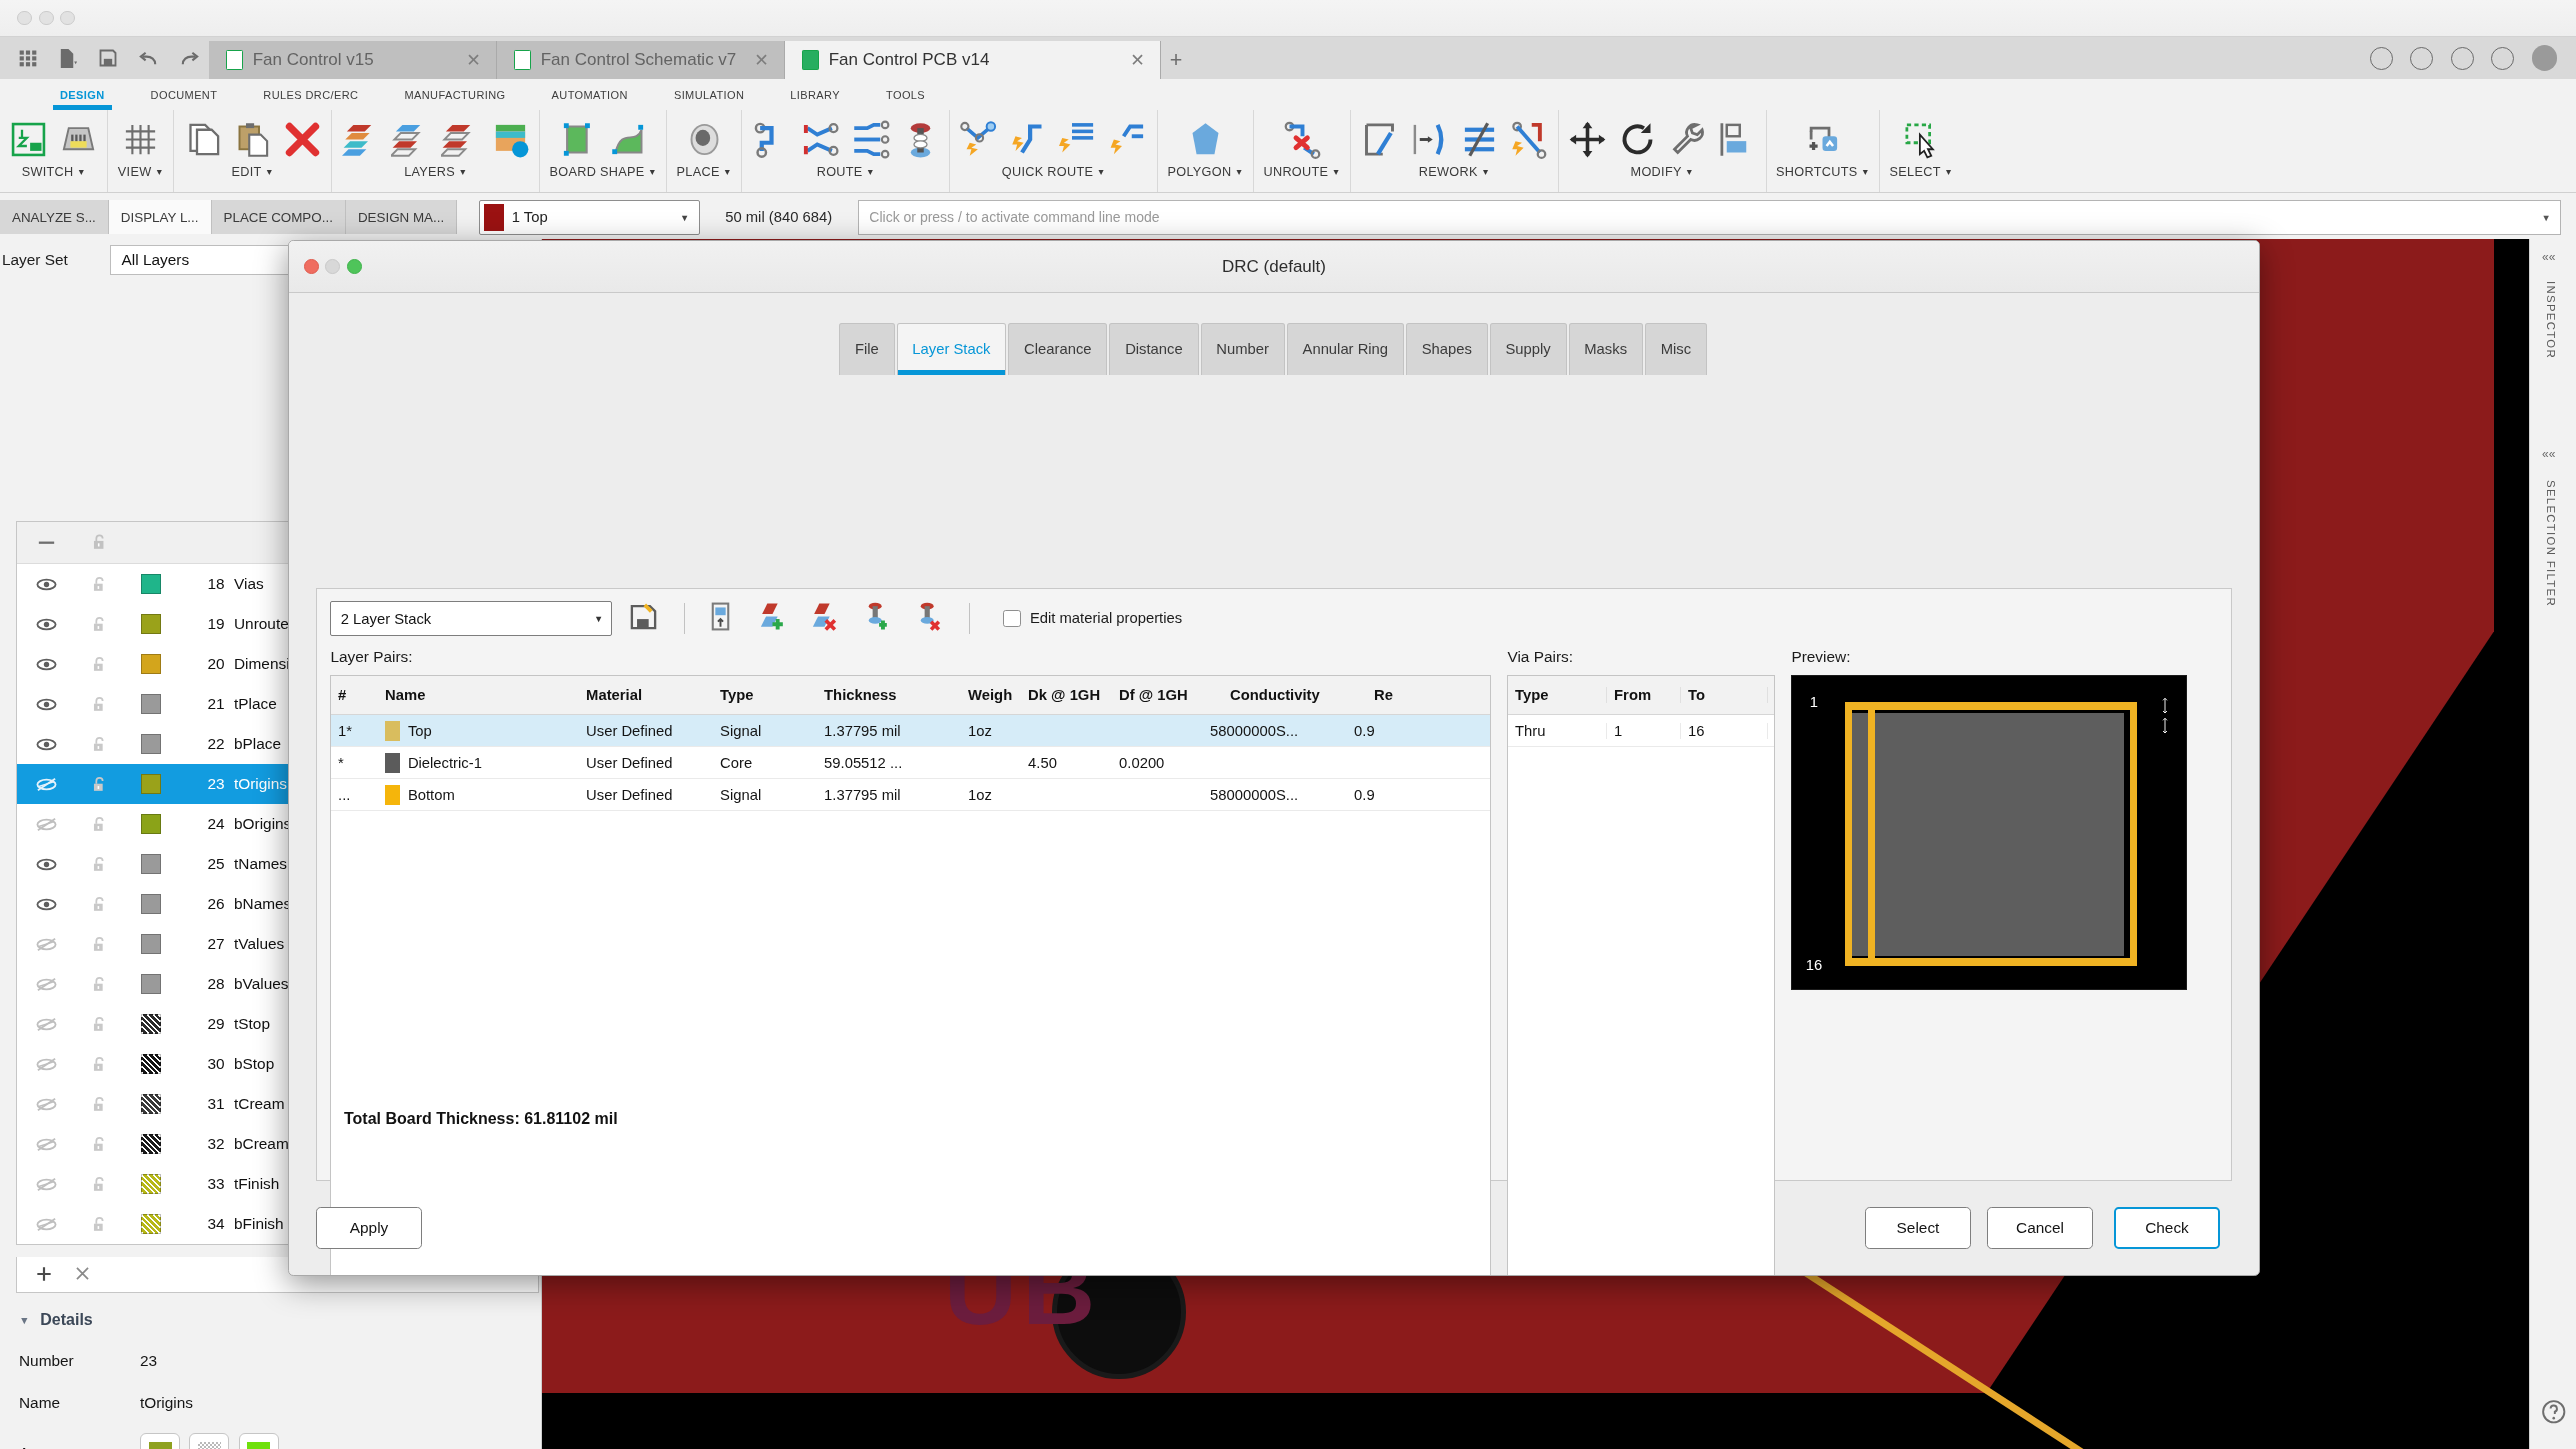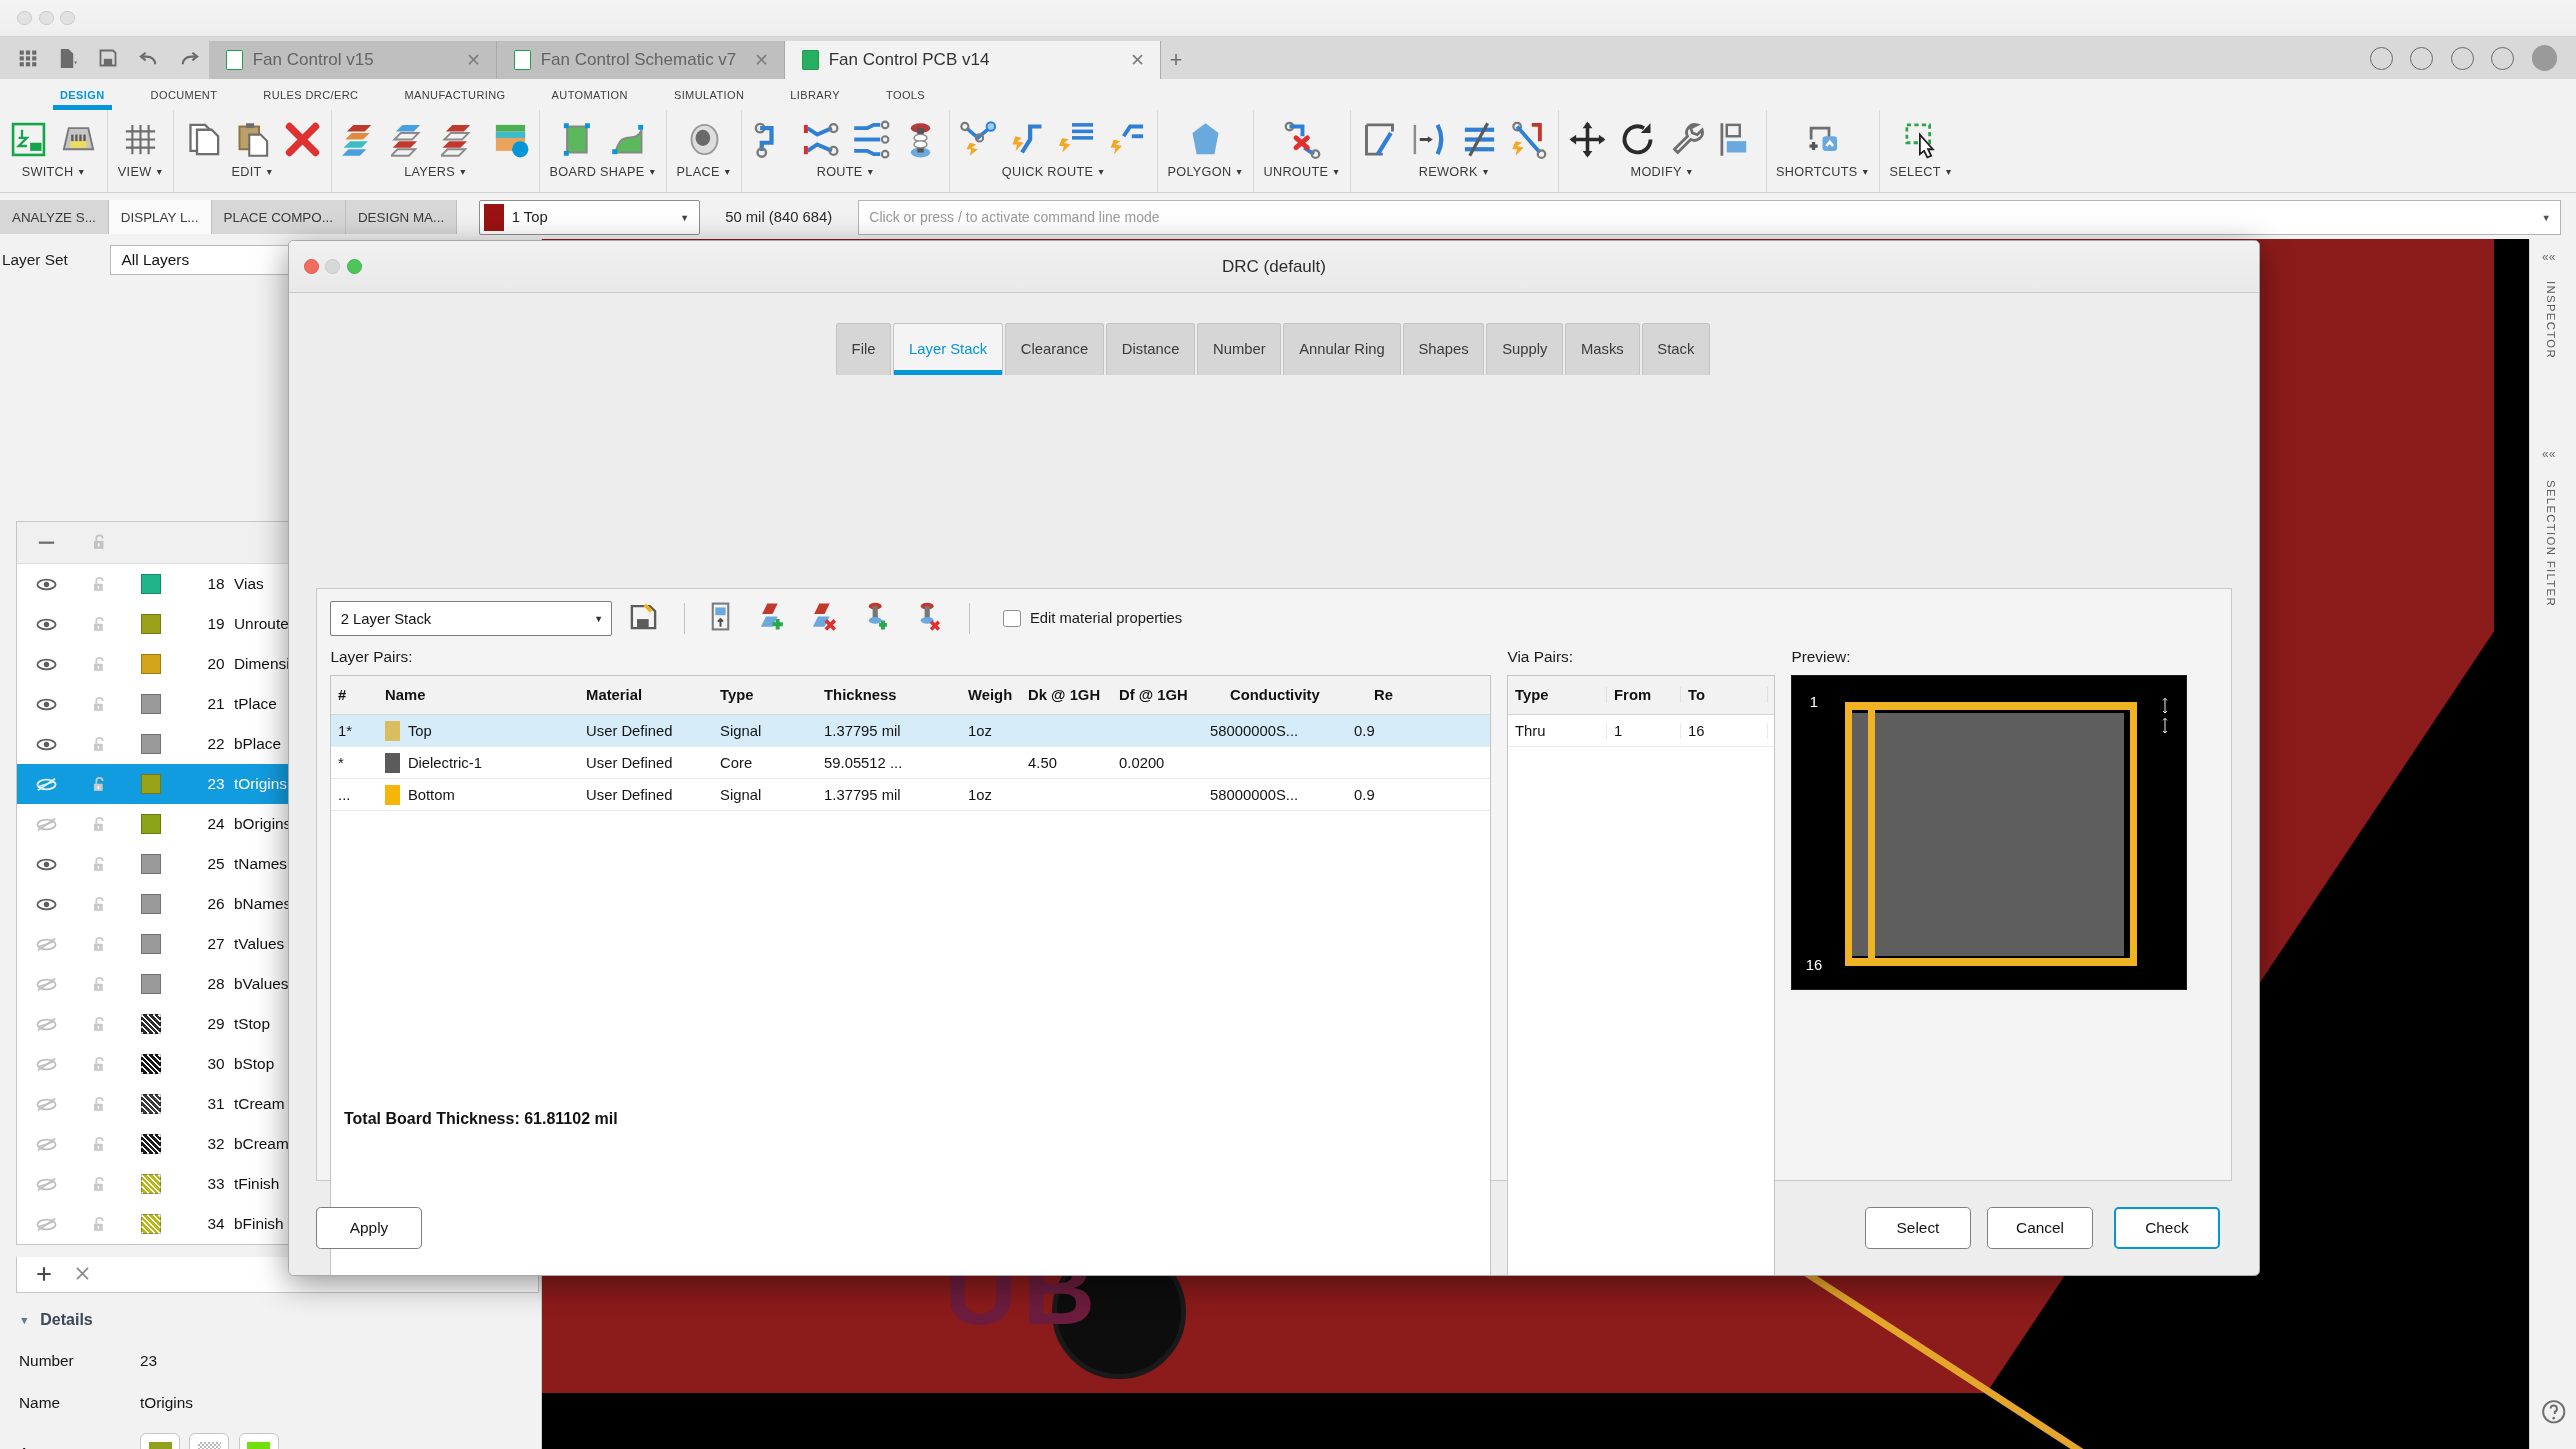--- a/index.html
+++ b/index.html
@@ -1186,21 +1186,21 @@
   <div id="drctabs">
     <div class="dtab">File</div>
     <div class="dtab active">Layer Stack</div>
     <div class="dtab">Clearance</div>
     <div class="dtab">Distance</div>
     <div class="dtab">Number</div>
     <div class="dtab">Annular Ring</div>
     <div class="dtab">Shapes</div>
     <div class="dtab">Supply</div>
     <div class="dtab">Masks</div>
-    <div class="dtab">Stack</div>
+    <div class="dtab">Misc</div>
   </div>
 
   <div id="drcbody">
     <div id="stacktoolbar">
       <div id="stacksel">
         <span>2 Layer Stack</span>
         <span class="dd">▼</span>
       </div>
       <div class="stb">
         <svg width="31" height="31" viewBox="0 0 24 24">

